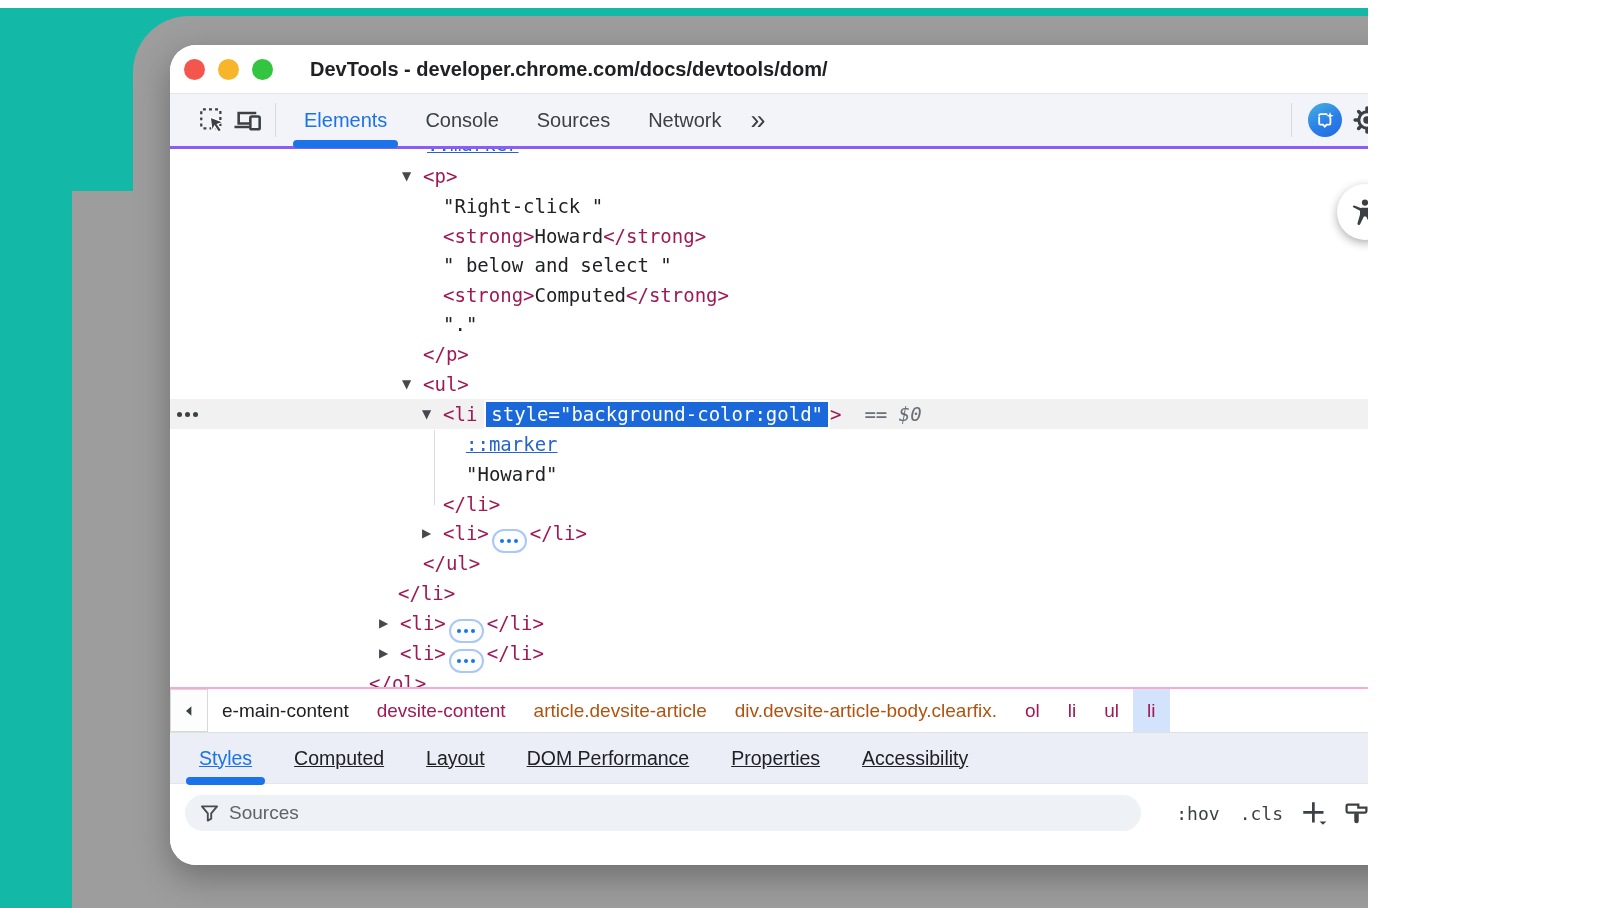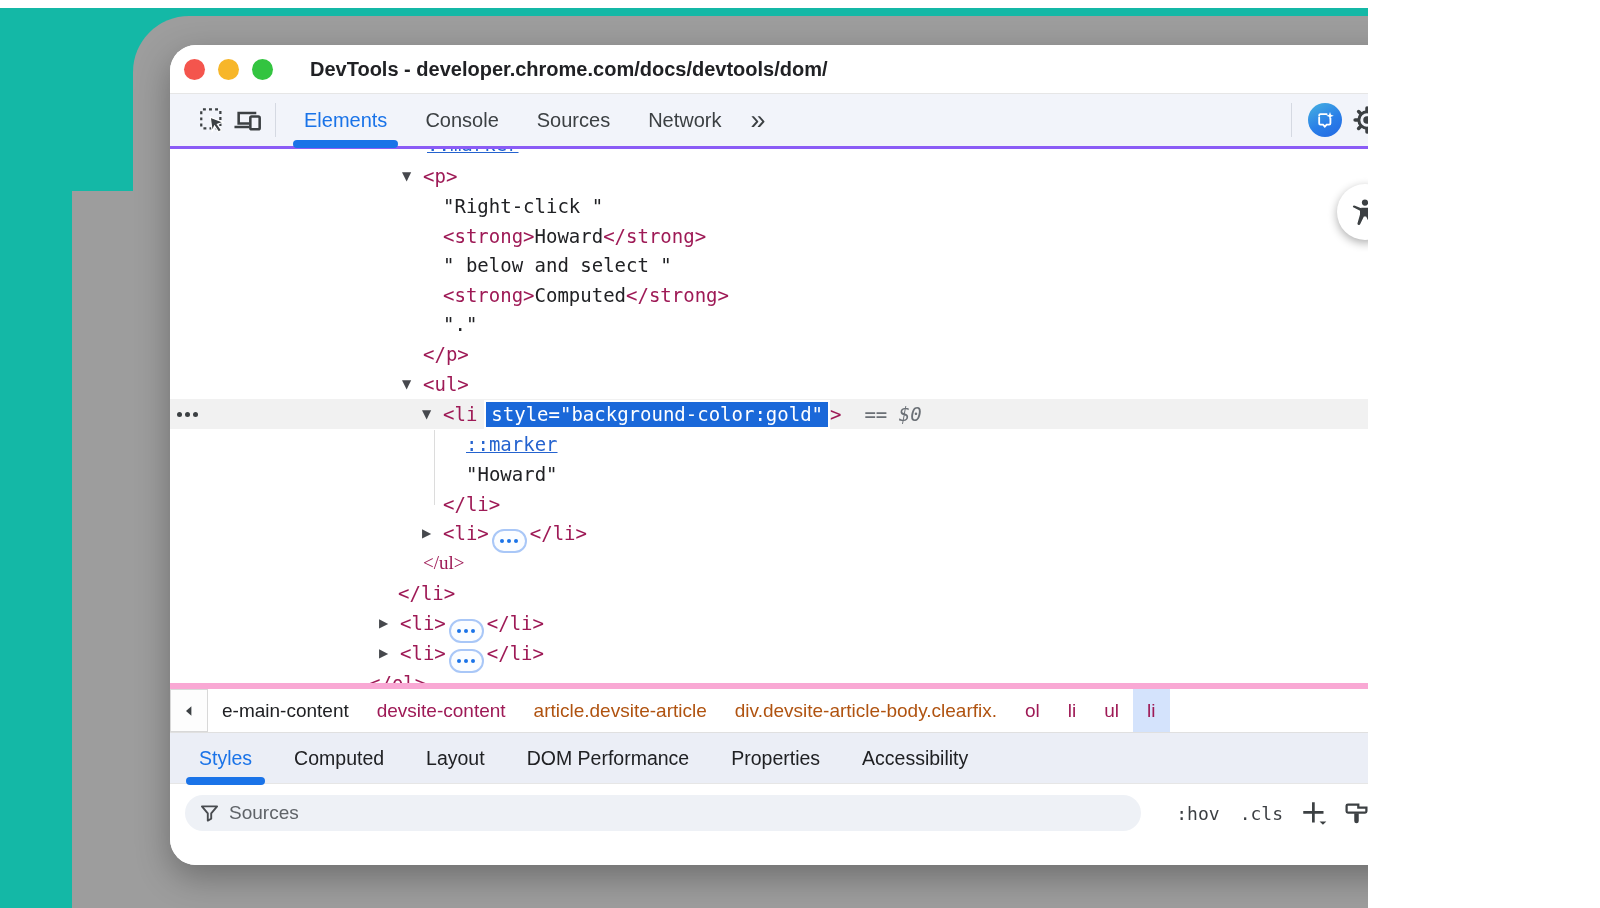--- a/index.html
+++ b/index.html
@@ -43,31 +43,31 @@
   .ell{display:inline-flex;align-items:center;justify-content:center;gap:3px;width:31px;height:20px;
        border:2px solid #a9c7f7;border-radius:12px;background:#fbfdff;vertical-align:-3px;margin:0 3px;}
   .ell i{width:4px;height:4px;border-radius:50%;background:#1a73e8;}
   .hoverdots{position:absolute;left:7px;height:30px;display:flex;align-items:center;gap:3px;}
   .hoverdots i{width:5px;height:5px;border-radius:50%;background:#3c4043;}
   .guide{position:absolute;width:1px;background:#dcdcdc;}
   .a11y-btn{position:absolute;width:56px;height:56px;border-radius:50%;background:#fff;
             box-shadow:0 3px 10px rgba(0,0,0,.32);display:flex;align-items:center;justify-content:center;}
   
   .crumbs{height:43px;flex:0 0 auto;display:flex;align-items:stretch;background:#fff;
-          border-top:6px solid #f9a8d4;font-size:19px;overflow:hidden;}
+          border-top:2px solid #f9a8d4;font-size:19px;overflow:hidden;}
   .cbtn{width:36px;flex:0 0 auto;display:flex;align-items:center;justify-content:center;
         border:1px solid #d8d8d8;background:#fdfdfd;}
   .cbtn.right{margin-left:auto;}
   .crumb{display:flex;align-items:center;padding:0 14px;white-space:nowrap;cursor:default;}
   .c-dark{color:#202124;} .c-red{color:#9e1a56;} .c-orange{color:#b05310;}
   .crumb.sel{background:#d4e3fc;}
   
   .panel-tabs{height:50px;flex:0 0 auto;display:flex;align-items:center;background:#ebeef6;
               border-top:1px solid #e0e0e0;padding-left:8px;font-size:19.5px;}
-  .ptab{height:100%;display:flex;align-items:center;padding:0 21px;color:#202124;position:relative;cursor:default;}
+  .ptab{height:100%;display:flex;align-items:center;padding:0 21px;color:#202124;position:relative;cursor:default;text-decoration:underline;}
   .ptab.sel{color:#1a73e8;}
   .ptab.sel::after{content:"";position:absolute;left:8px;right:8px;bottom:-2px;height:8px;background:#1a73e8;border-radius:8px;}
   
   .filterbar{height:70px;flex:0 0 auto;background:#fff;border-top:1px solid #e6e6e6;
              display:flex;align-items:flex-start;padding:11px 0 0 15px;}
   .pill{width:928px;height:36px;border-radius:18px;background:#eef1f6;display:flex;align-items:center;
         padding:0 14px;gap:10px;color:#5f6368;font-size:19px;}
   .fright{margin-left:auto;display:flex;align-items:center;gap:10px;padding-right:26px;height:36px;}
   .fctl{font-family:"DejaVu Sans Mono",monospace;font-size:18px;color:#3b3e42;padding:0 5px;}
   .ficon{display:flex;align-items:center;justify-content:center;width:32px;height:32px;color:#3c4043;}
@@ -156,21 +156,21 @@
           <div class="hoverdots" style="top: 250px;">
             <i></i>
             <i></i>
             <i></i>
           </div>
           <div class="trow" style="top: 250px; left: 273px;"><span class="tarrow" style="left: -21px;">▼</span><span class="s-tag">&lt;li</span><span class="s-attrsel">style="background-color:gold"</span><span class="s-tag">&gt;</span><span class="s-meta">  == </span><span class="s-dollar">$0</span></div>
           <div class="trow" style="top: 280px; left: 296px;"><span class="s-pseudo">::marker</span></div>
           <div class="trow" style="top: 310px; left: 296px;"><span class="s-text">"Howard"</span></div>
           <div class="trow" style="top: 340px; left: 273px;"><span class="s-tag">&lt;/li&gt;</span></div>
           <div class="trow" style="top: 369px; left: 273px;"><span class="tarrow" style="left: -21px;">▶</span><span class="s-tag">&lt;li&gt;</span><span class="ell"><i></i><i></i><i></i></span><span class="s-tag">&lt;/li&gt;</span></div>
-          <div class="trow" style="top: 399px; left: 253px; font-family: Liberation Serif, serif;"><span class="s-tag">&lt;/ul&gt;</span></div>
+          <div class="trow" style="top: 399px; left: 253px;"><span class="s-tag">&lt;/ul&gt;</span></div>
           <div class="trow" style="top: 429px; left: 228px;"><span class="s-tag">&lt;/li&gt;</span></div>
           <div class="trow" style="top: 459px; left: 230px;"><span class="tarrow" style="left: -21px;">▶</span><span class="s-tag">&lt;li&gt;</span><span class="ell"><i></i><i></i><i></i></span><span class="s-tag">&lt;/li&gt;</span></div>
           <div class="trow" style="top: 489px; left: 230px;"><span class="tarrow" style="left: -21px;">▶</span><span class="s-tag">&lt;li&gt;</span><span class="ell"><i></i><i></i><i></i></span><span class="s-tag">&lt;/li&gt;</span></div>
           <div class="trow" style="top: 519px; left: 199px;"><span class="s-tag">&lt;/ol&gt;</span></div>
         </div>
       <div class="guide" style="left:264px;top:281px;height:75px;"></div>
       <div class="a11y-btn" style="left:1167px;top:35px;">
         <svg width="30" height="30" viewBox="0 0 24 24" fill="#3c4043">
           <circle cx="12" cy="4.4" r="2.5"></circle>
           <path d="M2.6 8.2 Q2 7.4 2.7 6.9 Q3.3 6.5 4 7 L9 9 H15 L20 7 Q20.7 6.5 21.3 6.9 Q22 7.4 21.4 8.2 L16 11 L16 14 L18 21 Q18.2 22 17.2 22.3 Q16.2 22.6 15.8 21.6 L12.9 15.5 H11.1 L8.2 21.6 Q7.8 22.6 6.8 22.3 Q5.8 22 6 21 L8 14 L8 11 Z"></path>

